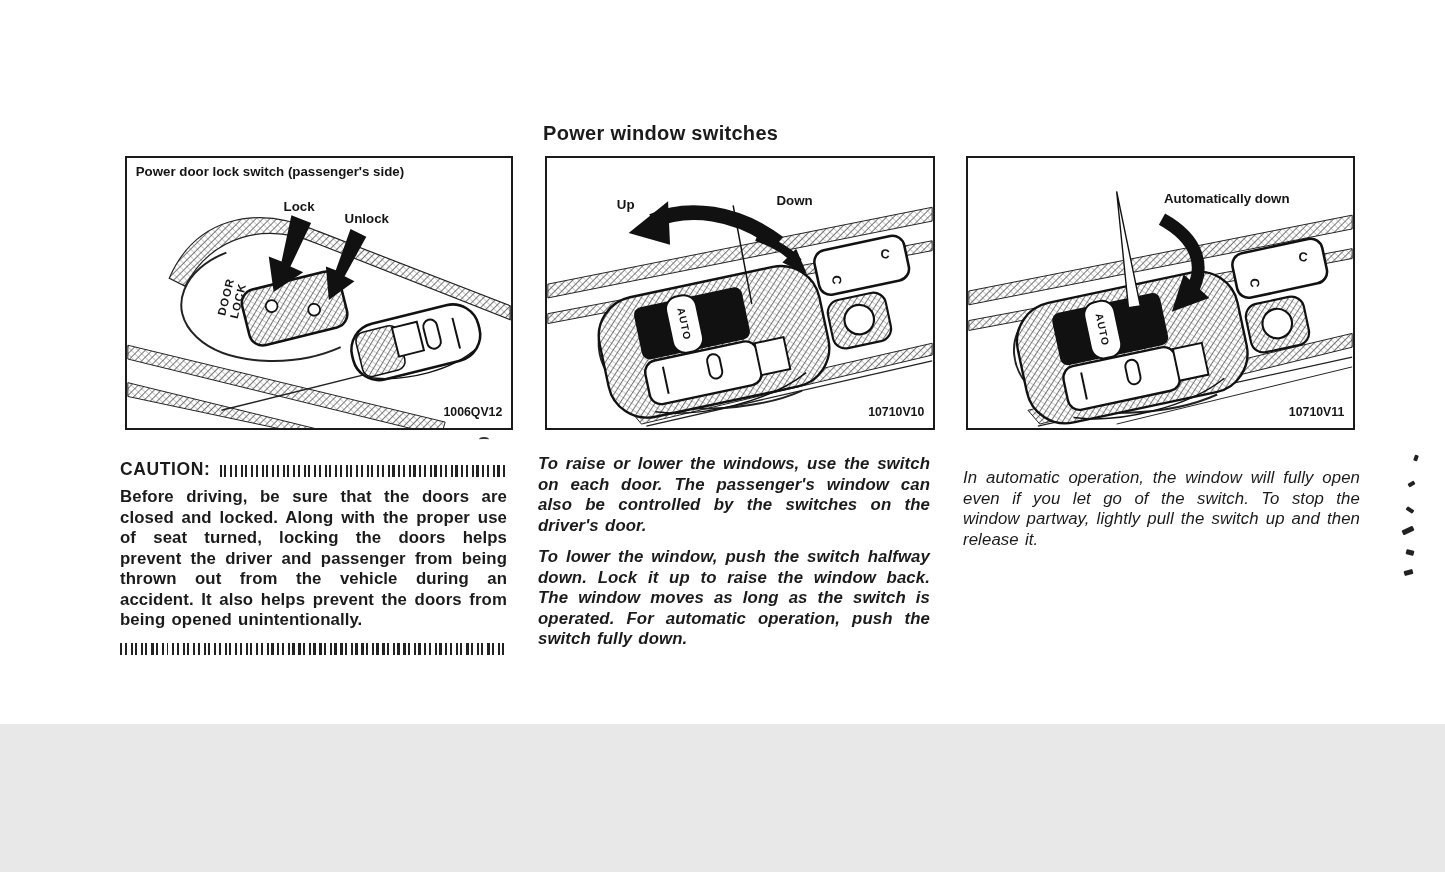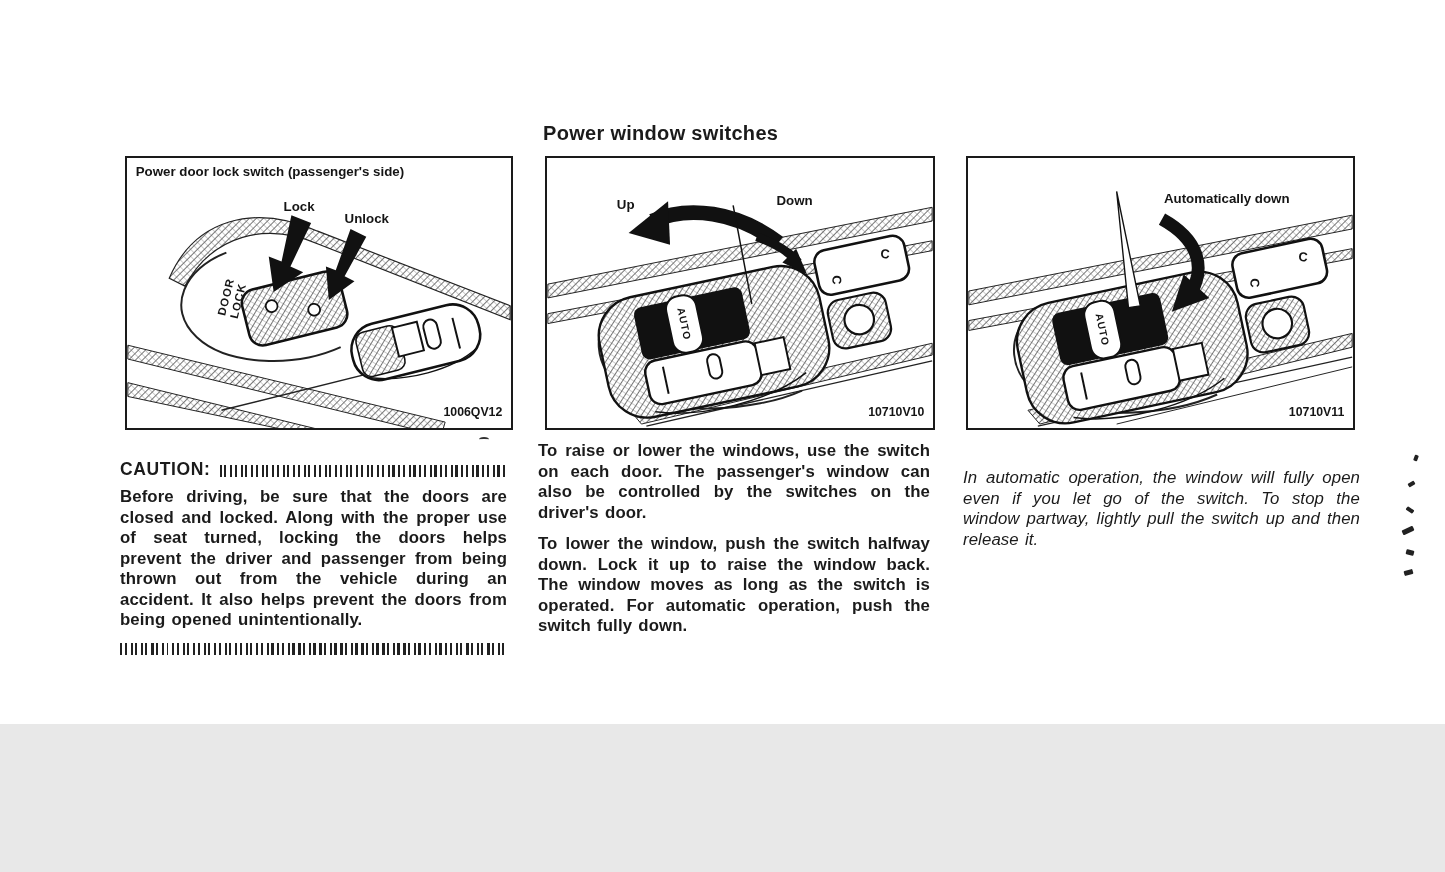--- a/index.html
+++ b/index.html
@@ -194,21 +194,21 @@
 
   <div class="abs col" style="left:120px;top:443px;width:387px;margin-top:16px;">
     <div class="caution-row">
       <span class="caution-label">CAUTION:</span>
       <span class="tickline"></span>
     </div>
     <p class="body-text bold">Before driving, be sure that the doors are closed and locked. Along with the proper use of seat turned, locking the doors helps prevent the driver and passenger from being thrown out from the vehicle during an accident. It also helps prevent the doors from being opened unintentionally.</p>
     <div class="tickline full"></div>
   </div>
 
-  <div class="abs col" style="left:538px;top:441px;width:392px;">
+  <div class="abs col" style="left:538px;top:454px;width:392px;font-style:italic;">
     <p class="body-text bold">To raise or lower the windows, use the switch on each door. The passenger's window can also be controlled by the switches on the driver's door.</p>
     <p class="body-text bold">To lower the window, push the switch halfway down. Lock it up to raise the window back. The window moves as long as the switch is operated. For automatic operation, push the switch fully down.</p>
   </div>
 
   <div class="abs col" style="left:963px;top:468px;width:397px;font-style:italic;">
     <p class="body-text">In automatic operation, the window will fully open even if you let go of the switch. To stop the window partway, lightly pull the switch up and then release it.</p>
   </div>
 
   <div class="abs page-number">7</div>
 

